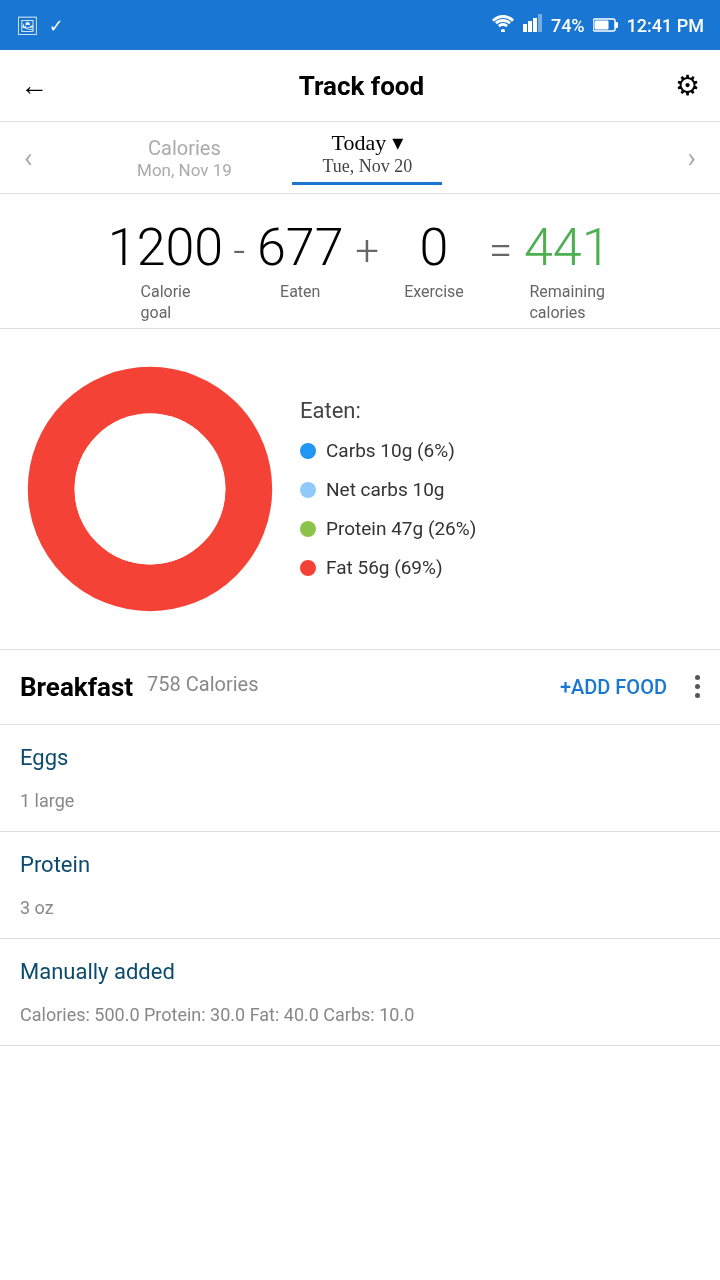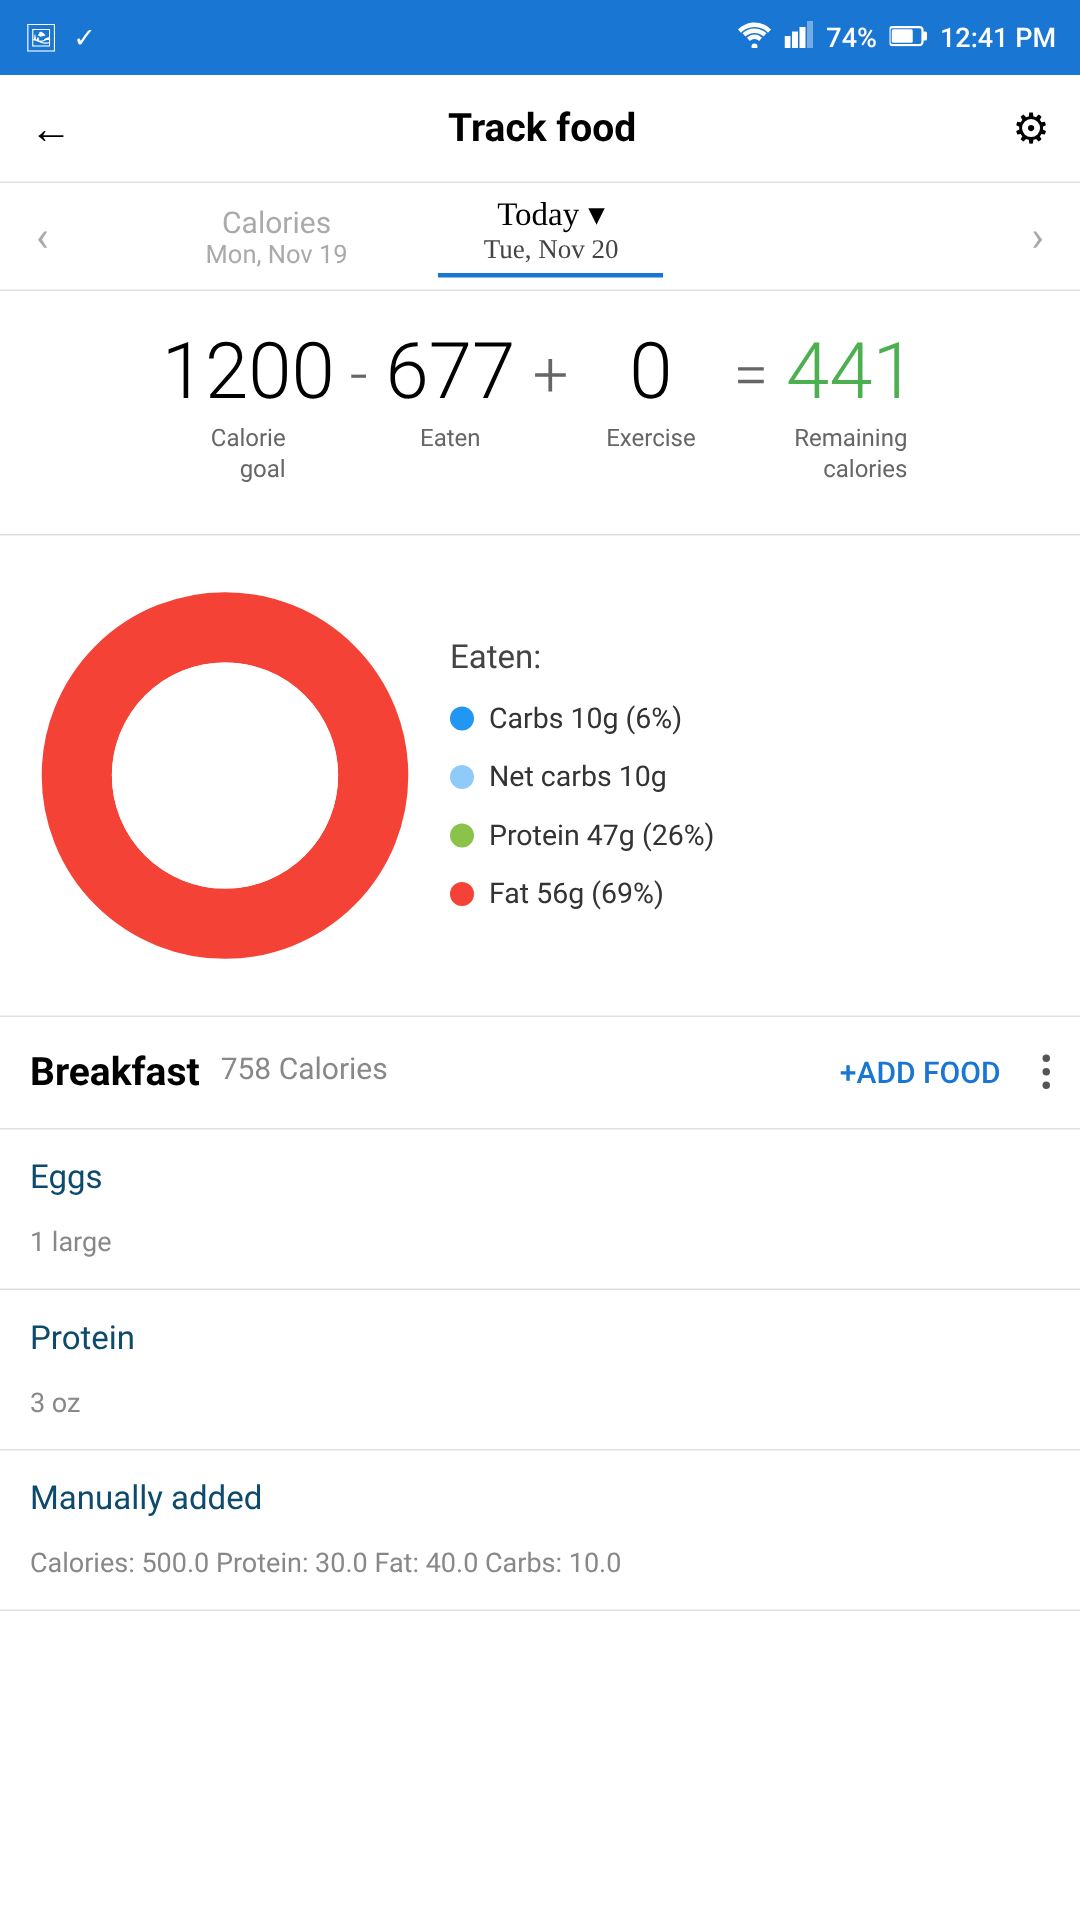--- a/index.html
+++ b/index.html
@@ -82,33 +82,33 @@
       bottom: 0;
       left: -30px;
       right: -30px;
     }
 
     
     .calorie-summary {
       display: flex;
       align-items: flex-start;
       justify-content: center;
-      padding: 28px 20px 32px;
+      padding: 28px 20px 4px;
       gap: 0;
       border-bottom: 1px solid #e0e0e0;
     }
     .cal-block {
       display: flex;
       flex-direction: column;
       align-items: center;
       min-width: 90px;
     }
     .cal-number { font-size: 52px; font-weight: 300; color: #000; line-height: 1; }
     .cal-number.green { color: #4CAF50; }
-    .cal-label { font-size: 16px; color: #666; text-align: right; margin-top: 8px; line-height: 1.3; }
+    .cal-label { font-size: 16px; color: #666; text-align: left; margin-top: 8px; line-height: 1.3; }
     .cal-op {
       font-size: 42px;
       font-weight: 300;
       color: #666;
       padding: 0 10px;
       align-self: flex-start;
       padding-top: 4px;
     }
 
     

